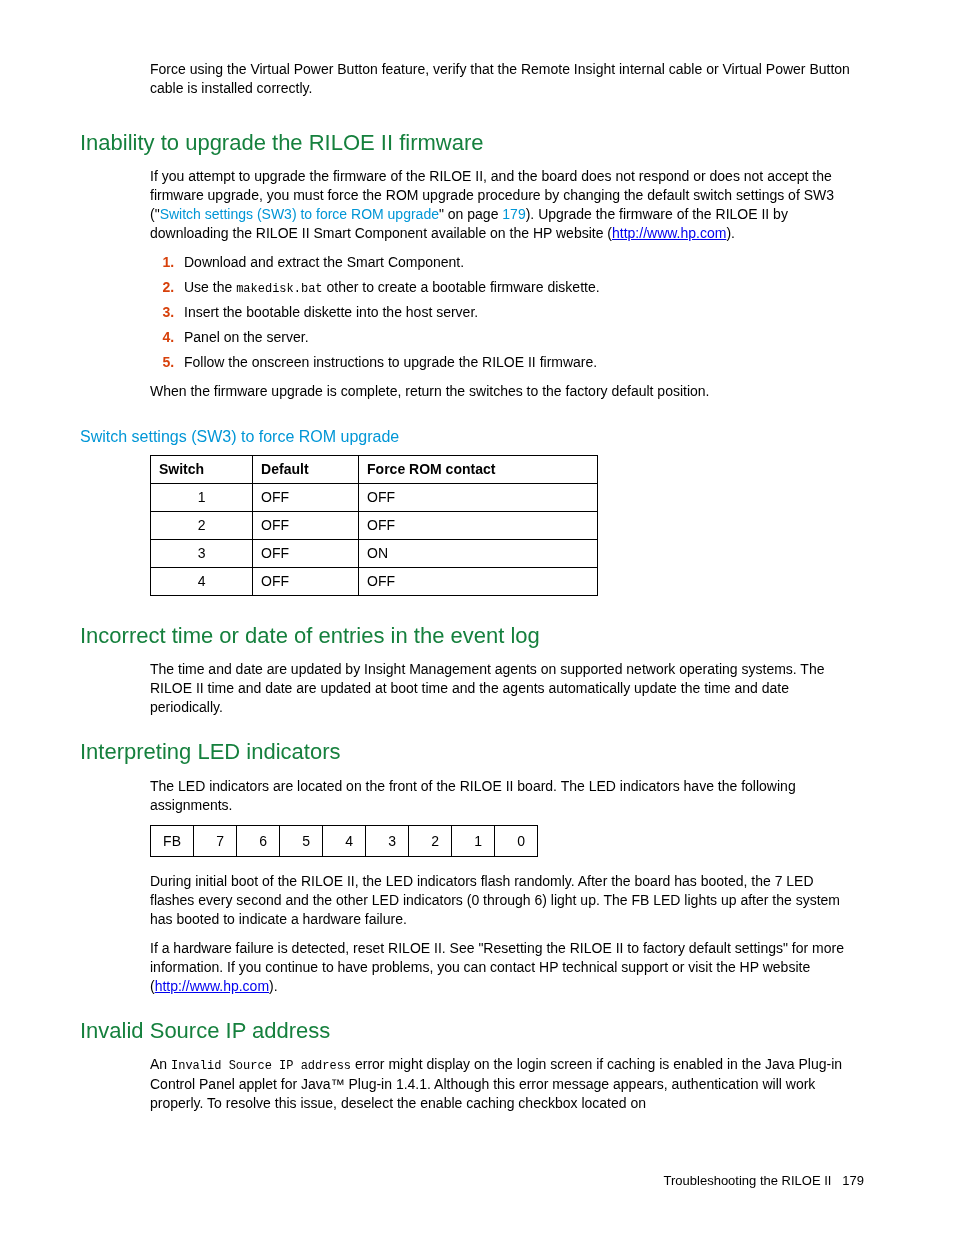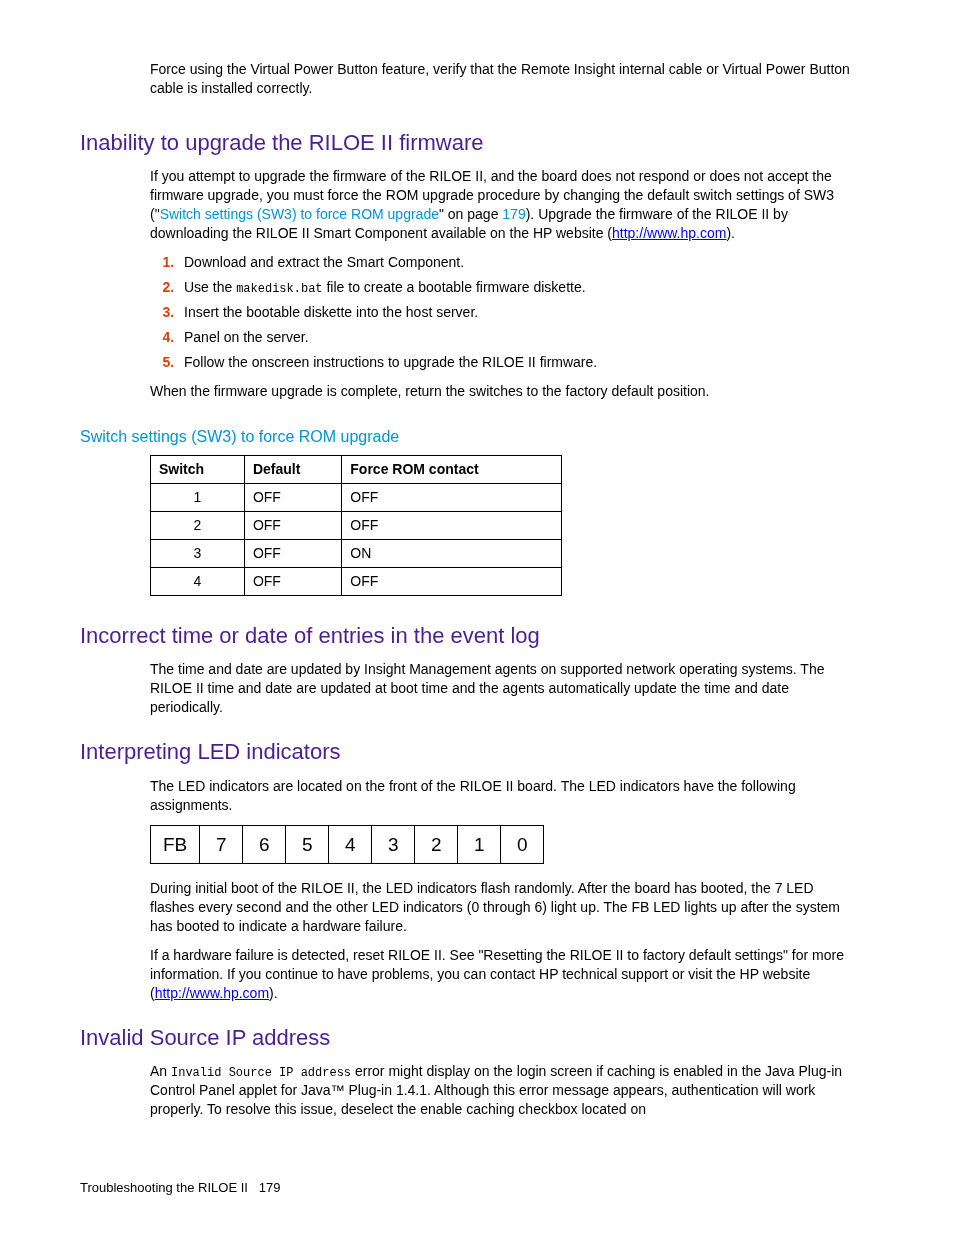--- a/index.html
+++ b/index.html
@@ -12,21 +12,21 @@
     width: 954px;
     box-sizing: border-box;
     line-height: 1.35;
   }
   .intro-para {
     margin: 0 0 30px 70px;
   }
   h2 {
     font-family: Arial, Helvetica, sans-serif;
     font-weight: normal;
-    color: #4c1d95;
+    color: #15803d;
     font-size: 22px;
     margin: 20px 0 10px 0;
   }
   h3 {
     font-family: Arial, Helvetica, sans-serif;
     font-weight: normal;
     color: #0096D6;
     font-size: 16px;
     margin: 25px 0 8px 0;
   }
@@ -52,65 +52,65 @@
     color: #D7410B;
     font-weight: bold;
   }
   code {
     font-family: "Courier New", monospace;
     font-size: 12px;
   }
   table.switch {
     border-collapse: collapse;
     margin: 6px 8px 25px 70px;
-    width: 412px;
+    width: 448px;
   }
   table.switch th, table.switch td {
     border: 1px solid #000;
     padding: 4px 8px;
     text-align: left;
     font-size: 14px;
   }
   table.switch th {
     font-weight: bold;
   }
   table.switch td.center {
     text-align: center;
   }
   table.led {
     border-collapse: collapse;
     margin: 6px 0 15px 70px;
   }
   table.led td {
     border: 1px solid #000;
     padding: 6px 12px;
-    text-align: center;
-    font-size: 19px;
+    text-align: right;
+    font-size: 14px;
     min-width: 18px;
   }
   .footer {
-    text-align: left;
+    text-align: right;
     font-size: 13px;
     margin-top: 60px;
     padding-right: 10px;
   }
 </style>
 </head>
 <body>
 
 <p class="intro-para">Force using the Virtual Power Button feature, verify that the Remote Insight internal cable or Virtual Power Button cable is installed correctly.</p>
 
 <h2>Inability to upgrade the RILOE II firmware</h2>
 <p class="body-text">
   <span>If you attempt to upgrade the firmware of the RILOE II, and the board does not respond or does not accept the firmware upgrade, you must force the ROM upgrade procedure by changing the default switch settings of SW3 ("</span><span class="xref">Switch settings (SW3) to force ROM upgrade</span><span>" on page </span><span class="xref">179</span><span>). Upgrade the firmware of the RILOE II by downloading the RILOE II Smart Component available on the HP website (</span><a class="link">http://www.hp.com</a><span>).</span>
 </p>
 <ol class="steps">
   <li>Download and extract the Smart Component.</li>
   <li>
-    <span>Use the </span><code>makedisk.bat</code><span> file to create a bootable firmware diskette.</span>
+    <span>Use the </span><code>makedisk.bat</code><span> other to create a bootable firmware diskette.</span>
   </li>
   <li>Insert the bootable diskette into the host server.</li>
   <li>Panel on the server.</li>
   <li>Follow the onscreen instructions to upgrade the RILOE II firmware.</li>
 </ol>
 <p class="body-text">When the firmware upgrade is complete, return the switches to the factory default position.</p>
 
 <h3>Switch settings (SW3) to force ROM upgrade</h3>
 <table class="switch">
   <tbody>

